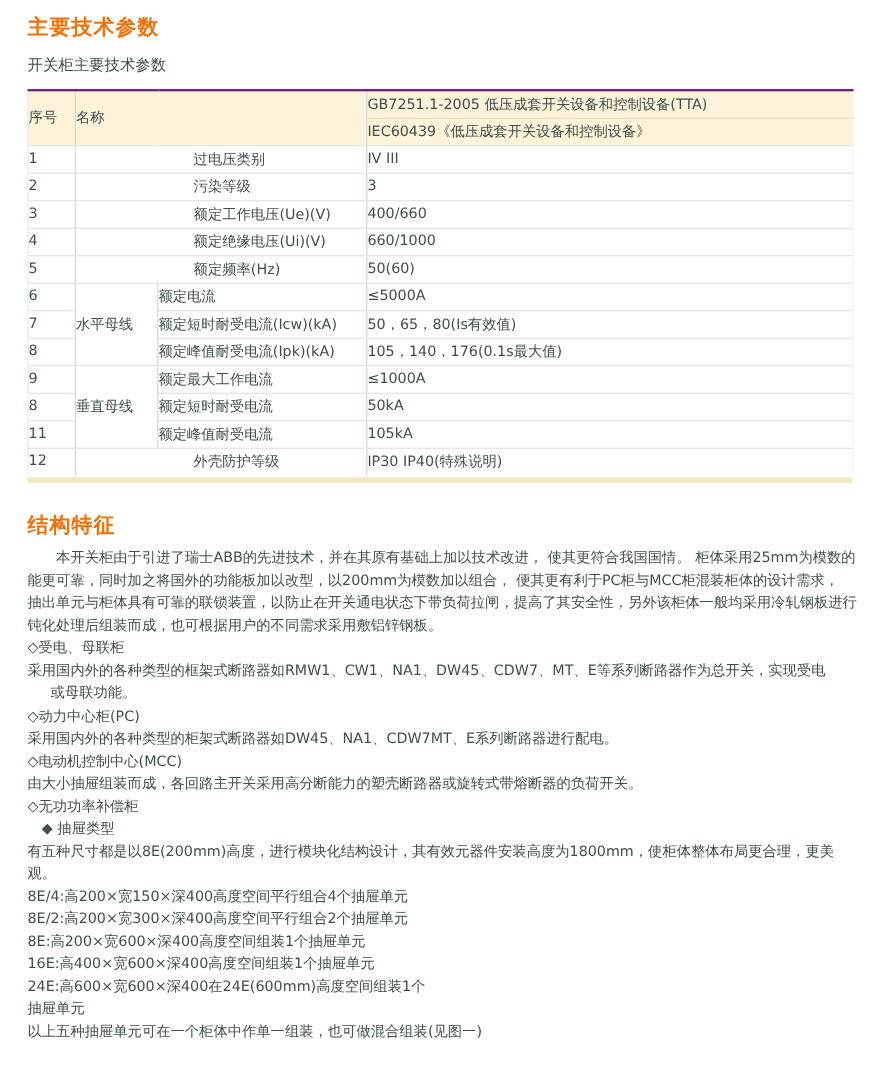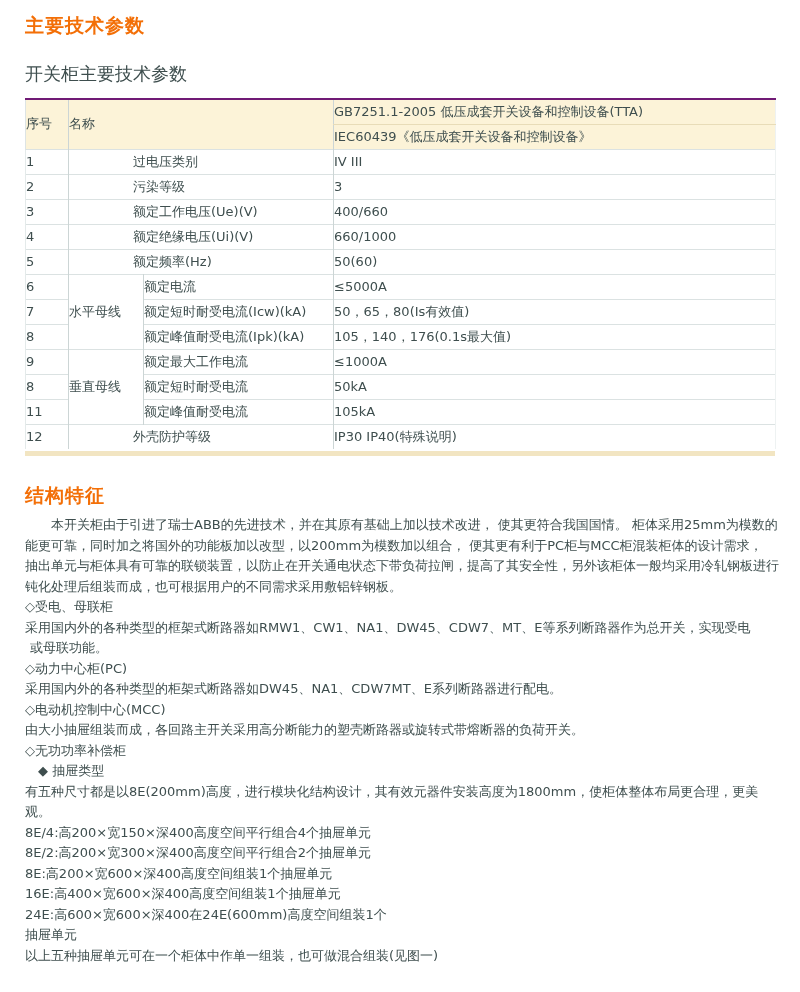--- a/index.html
+++ b/index.html
@@ -11,21 +11,21 @@
     color:var(--ink);
   }
   .page { padding:0 25px; }
   h1.sec-title {
     margin:14px 0 0 0;
     font-size:19px; line-height:22px;
     font-weight:bold; color:var(--accent);
     letter-spacing:1px;
   }
   h1.sec-title.second { margin-top:28px; }
-  .caption { margin-top:26px; font-size:18px; color:var(--ink); }
+  .caption { margin-top:15px; font-size:14px; color:var(--ink); }
 
   table.params {
     margin-top:12px;
     width:750px;
     border-collapse:collapse;
     table-layout:fixed;
     border-top:2px solid #701a75;
   }
   table.params th, table.params td {
     font-size:13px; font-weight:normal; color:var(--ink);
@@ -34,30 +34,30 @@
   }
   thead th { background:var(--cream); }
   .h-no  { border-right:1px solid var(--line); border-left:1px solid #dde4e4; padding-left:11px; }
   .h-name{ padding-left:84px; }
   .h-std { border-left:1px solid var(--line); border-right:1px solid #eef2f2; padding-left:38px;margin-top:17px; }
   .h-std.first { border-bottom:1px solid #e8dcb8; }
   tbody td { border-top:1px solid var(--rowline); }
   .c-no   { border-right:1px solid var(--line); border-left:1px solid #e4eaea; padding-left:11px; }
   .c-group{ border-right:1px solid var(--line); text-align:center;margin-left:24px; }
   .c-name { padding-left:9px; }
-  .c-name.merged { padding-left:64px;margin-top:20px; }
+  .c-name.merged { padding-left:107px;margin-top:20px; }
   .c-val  { border-left:1px solid var(--line); border-right:1px solid #eef2f2; padding-left:36px; }
 
   .bottom-band { width:750px; height:5px; background:var(--band); margin-top:2px; }
 
   .features { margin-top:9px; font-size:13px; line-height:20.5px; color:var(--ink); }
   .fline { white-space:nowrap; }
   .fline.indent { text-indent:26px; }
   .fline.bullet { margin-left:13px; }
-  .fline.s1 { margin-left:5px; }
+  .fline.s1 { margin-left:21px; }
 </style>
 </head>
 <body>
 
 <div class="page">
 
   <h1 class="sec-title">主要技术参数</h1>
 
   <div class="caption">开关柜主要技术参数</div>
 

